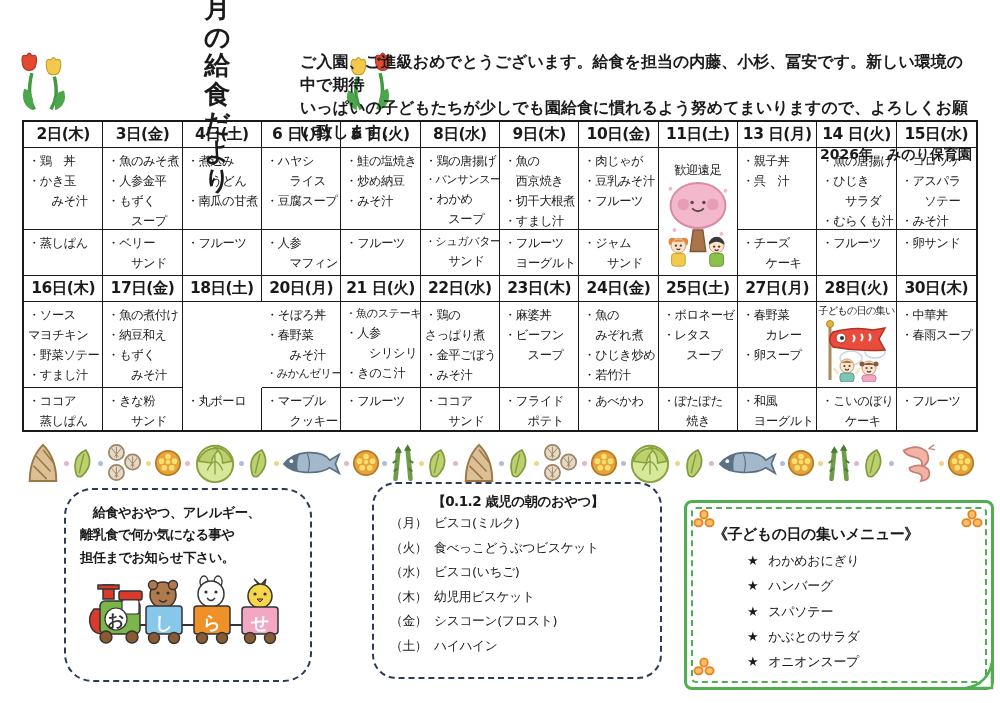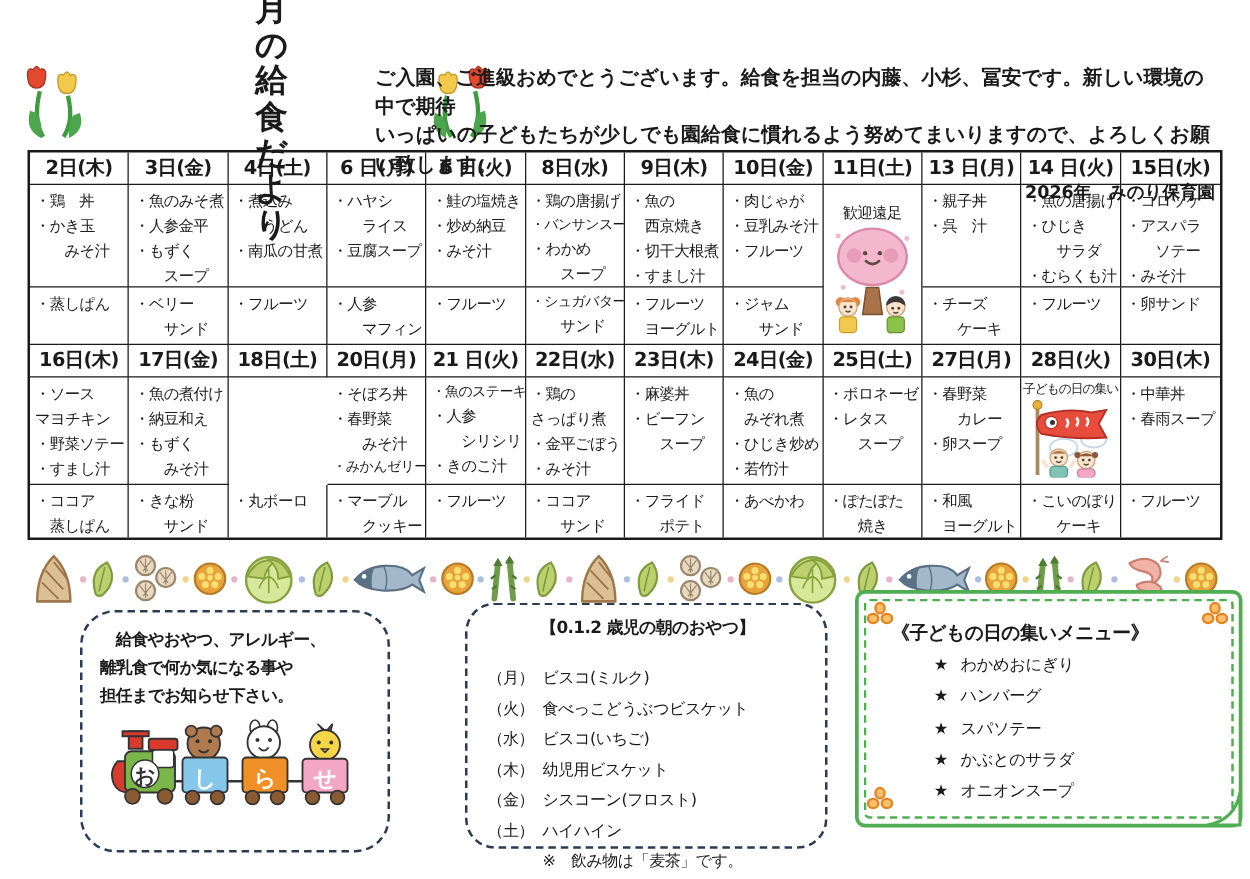--- a/index.html
+++ b/index.html
@@ -43,26 +43,26 @@
   .deco-strip .dot { width:5px; height:5px; border-radius:50%; flex:0 0 auto; }
 
   
   .notice-box { position:absolute; left:64px; top:488px; width:248px; height:194px;
     border:2.5px dashed #2b3a55; border-radius:28px; padding:12px 10px 0 14px; }
   .notice-line { font-size:13.3px; font-weight:600; line-height:1.68; letter-spacing:-0.6px; white-space:pre; }
   .train-wrap { display:flex; justify-content:center; margin-top:4px; }
 
   .snackbox { position:absolute; left:372px; top:482px; width:290px; height:197px;
     border:2px dashed #2b3a55; border-radius:24px; padding:9px 14px 0 16px; }
-  .snackbox-title { text-align:center; font-size:13.5px; font-weight:bold; letter-spacing:-0.5px; margin-bottom:20px; }
+  .snackbox-title { text-align:center; font-size:13.5px; font-weight:bold; letter-spacing:-0.5px; margin-bottom:0; }
   .snack-item { display:flex; font-size:12.8px; line-height:1.92; letter-spacing:-0.4px; }
   .snack-item .day { flex:0 0 44px; }
   .snack-note { font-size:12.8px; line-height:1.9; letter-spacing:-0.4px; padding-left:44px; }
 
-  .eventbox { position:absolute; left:684px; top:472px; width:310px; height:190px;
+  .eventbox { position:absolute; left:684px; top:500px; width:310px; height:190px;
     border:3px solid #4fae52; border-radius:8px; background:#fff; }
   .eventbox-inner { position:absolute; left:4px; top:4px; right:4px; bottom:4px;
     border:2px dashed #4fae52; border-radius:5px; padding:16px 10px 0 20px; }
   .eventbox-title { font-size:15px; font-weight:bold; letter-spacing:-0.5px; margin-bottom:4px; }
   .event-item { font-size:13px; line-height:1.95; letter-spacing:-0.3px; padding-left:34px; }
   .event-item .star { margin-right:10px; }
   .clover { position:absolute; width:22px; height:22px; }
   .clover.tl { left:6px; top:6px; } .clover.tr { right:8px; top:6px; } .clover.bl { left:6px; bottom:8px; }
   .curl { position:absolute; right:-3px; bottom:-3px; }
 </style>
@@ -756,21 +756,20 @@
         </div>
         <div class="snack-item">
           <span class="day">（金）</span>
           <span>シスコーン(フロスト)</span>
         </div>
         <div class="snack-item">
           <span class="day">（土）</span>
           <span>ハイハイン</span>
         </div>
       </div>
-    <div class="snack-note">※　飲み物は「麦茶」です。</div>
   </div>
 
   <div class="eventbox">
     <div class="eventbox-inner">
       <div class="eventbox-title">《子どもの日の集いメニュー》</div>
       <div id="eventItems">
           <div class="event-item"><span class="star">★</span><span>わかめおにぎり</span></div>
           <div class="event-item"><span class="star">★</span><span>ハンバーグ</span></div>
           <div class="event-item"><span class="star">★</span><span>スパソテー</span></div>
           <div class="event-item"><span class="star">★</span><span>かぶとのサラダ</span></div>

